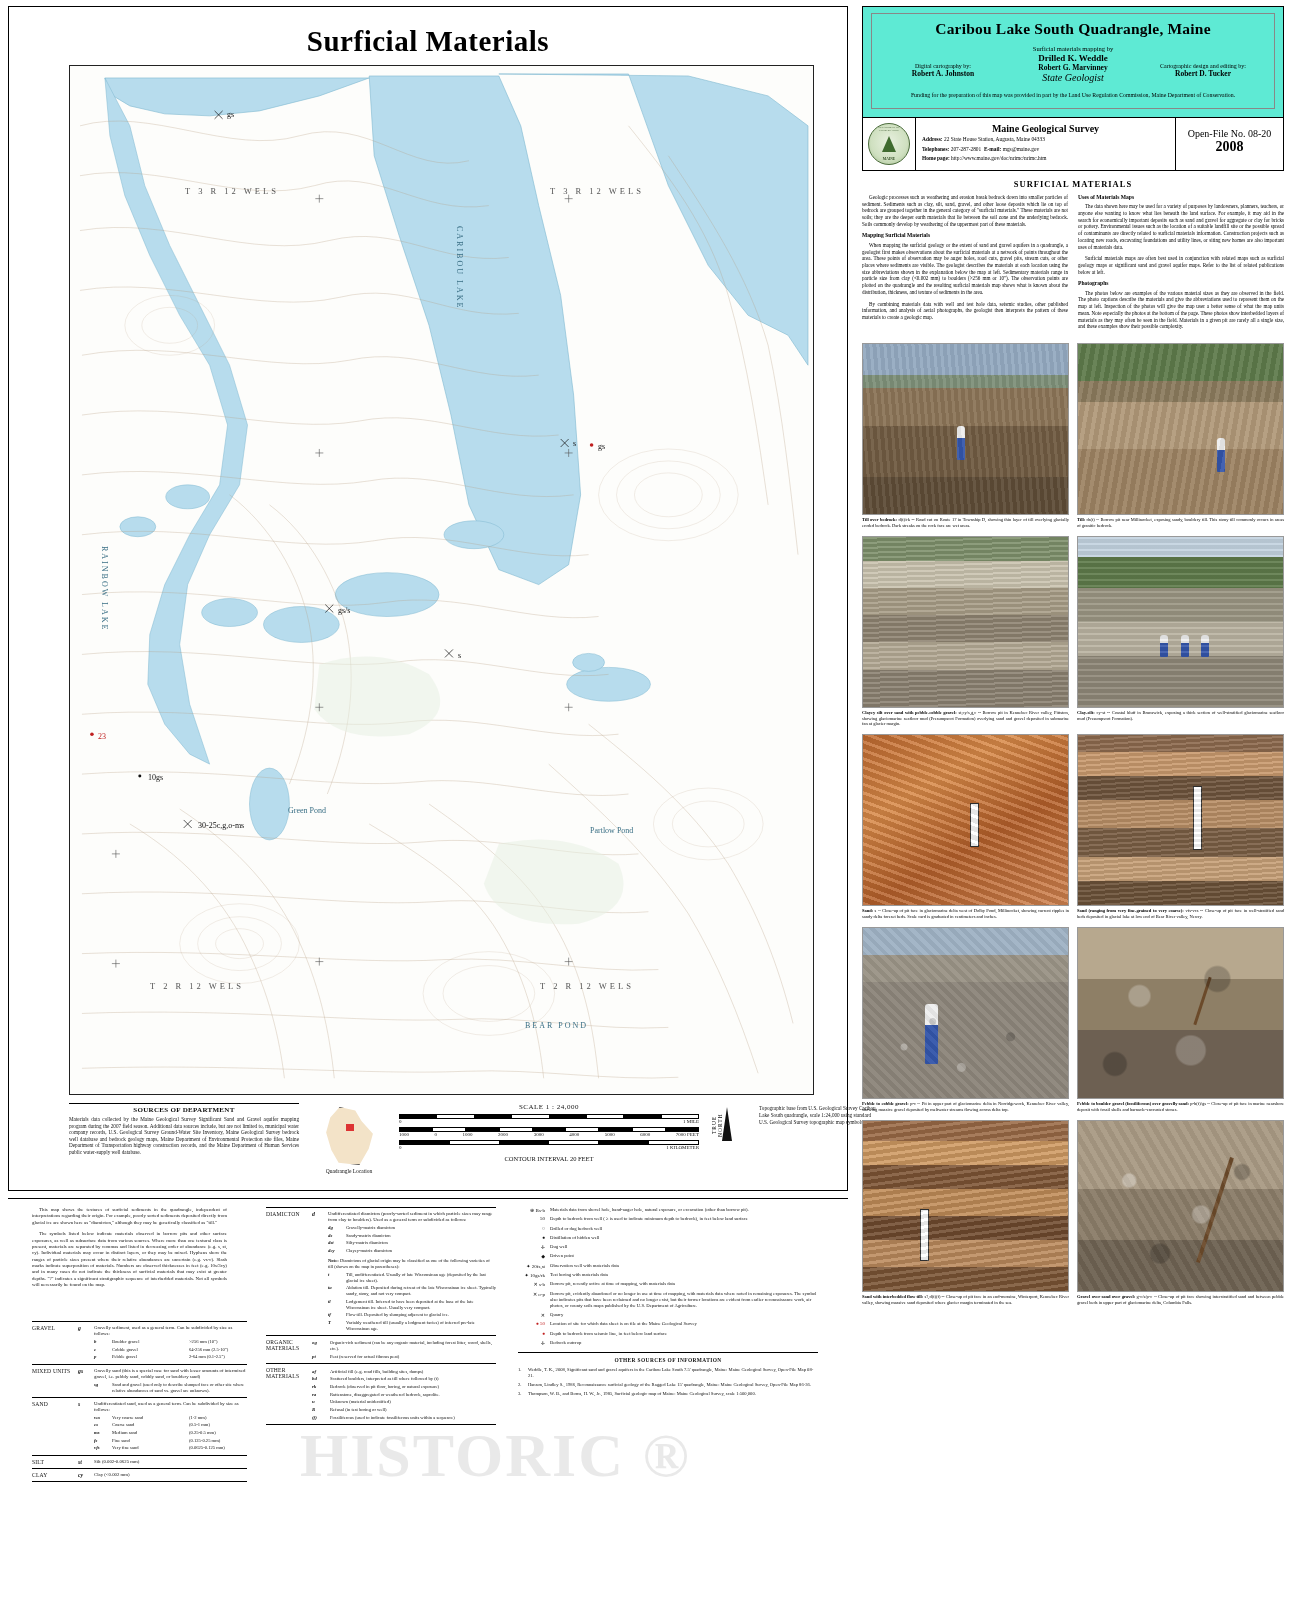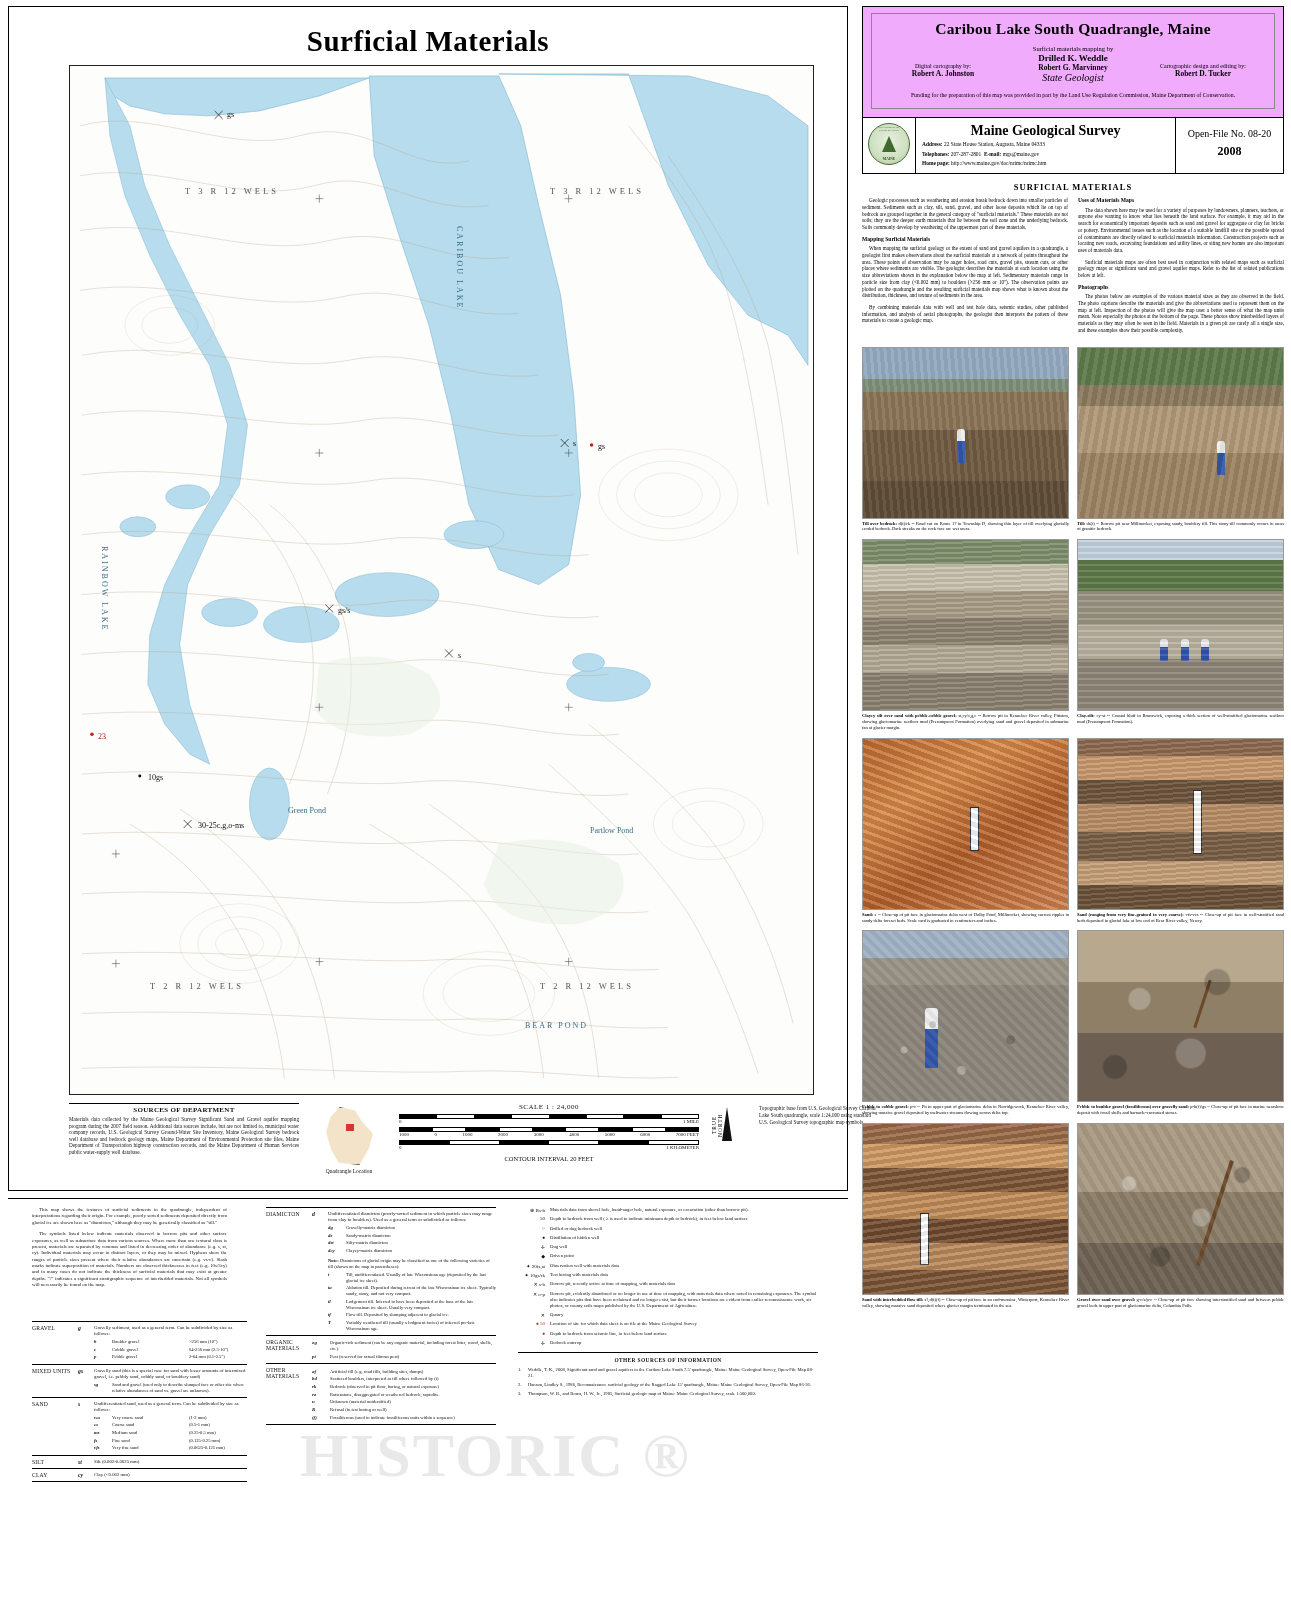--- a/index.html
+++ b/index.html
@@ -118,21 +118,21 @@
   }
   .topo-note { position: absolute; left: 690px; top: 2px; width: 120px; font-size: 5.2px; line-height: 1.3; }
 
   
   .right-col {
     position: absolute;
     left: 862px; top: 6px;
     width: 422px; height: 1588px;
   }
   .title-box {
-    border: 1px solid #000; padding: 6px 8px 8px; background: #f0abfc;
+    border: 1px solid #000; padding: 6px 8px 8px; background: #5eead4;
     position: relative;
   }
   .title-box .inner { border: 1px solid #888; padding: 6px 6px 8px; }
   .quad-title { text-align: center; font-size: 15.5px; font-weight: bold; letter-spacing: 0.2px; }
   .sub1 { text-align: center; font-size: 6.5px; margin-top: 7px; }
   .author { text-align: center; font-size: 9px; font-weight: bold; margin-top: 1px; }
   .credits { display: flex; justify-content: space-between; margin-top: 0; font-size: 6px; }
   .credits > div { text-align: center; flex: 1; }
   .credits .nm { font-weight: bold; font-size: 7.5px; }
   .credits .it { font-style: italic; font-size: 10px; }
@@ -147,26 +147,26 @@
     position: relative; font-size: 3.4px; color: #2e4a22;
     display: flex; align-items: center; justify-content: center;
   }
   .seal .tree {
     width: 0; height: 0; border-left: 7px solid transparent; border-right: 7px solid transparent;
     border-bottom: 16px solid #3f6b2f;
   }
   .seal .top-t { position: absolute; top: 2px; left: 0; right: 0; font-size: 2.6px; }
   .seal .bot-t { position: absolute; bottom: 3px; left: 0; right: 0; font-size: 3.6px; font-weight: bold; }
   .survey-mid { flex: 1; padding: 5px 6px; border-left: 1px solid #000; }
-  .survey-mid .hd { text-align: center; font-weight: bold; font-size: 14px; }
+  .survey-mid .hd { text-align: center; font-weight: bold; font-size: 10px; }
   .survey-mid .row { font-size: 5.4px; line-height: 1.45; margin-top: 2px; }
   .survey-mid .row b { font-weight: bold; }
   .survey-right { width: 108px; border-left: 1px solid #000; padding: 10px 4px; text-align: center; }
   .survey-right .of { font-size: 10px; font-weight: normal; }
-  .survey-right .yr { font-size: 12px; font-weight: bold; margin-top: 5px; }
+  .survey-right .yr { font-size: 14px; font-weight: bold; }
 
   .sm-head { text-align: center; font-size: 8.5px; font-weight: bold; letter-spacing: 1px; margin: 8px 0 5px; }
   .two-col { display: flex; gap: 10px; font-size: 5.1px; line-height: 1.32; text-align: justify; }
   .two-col .col { flex: 1; }
   .two-col h4 { font-size: 5.6px; margin: 0 0 2px; font-weight: bold; }
   .two-col p { margin: 0 0 5px; text-indent: 7px; }
 
   .photo-grid { display: grid; grid-template-columns: 1fr 1fr; gap: 7px 8px; margin-top: 8px; }
   .photo-cell { }
   .photo-img { width: 100%; height: 172px; border: 0.6px solid #999; position: relative; overflow: hidden; }

